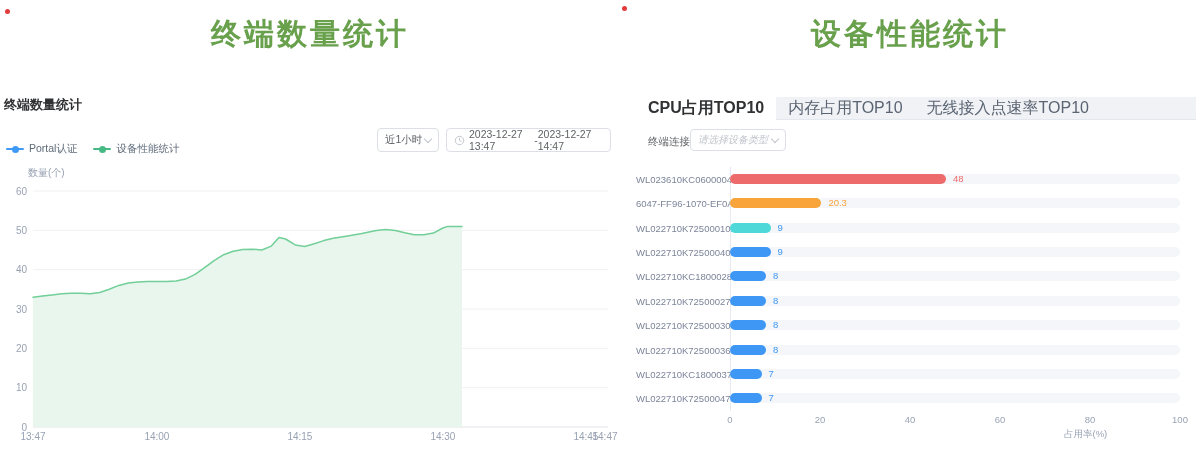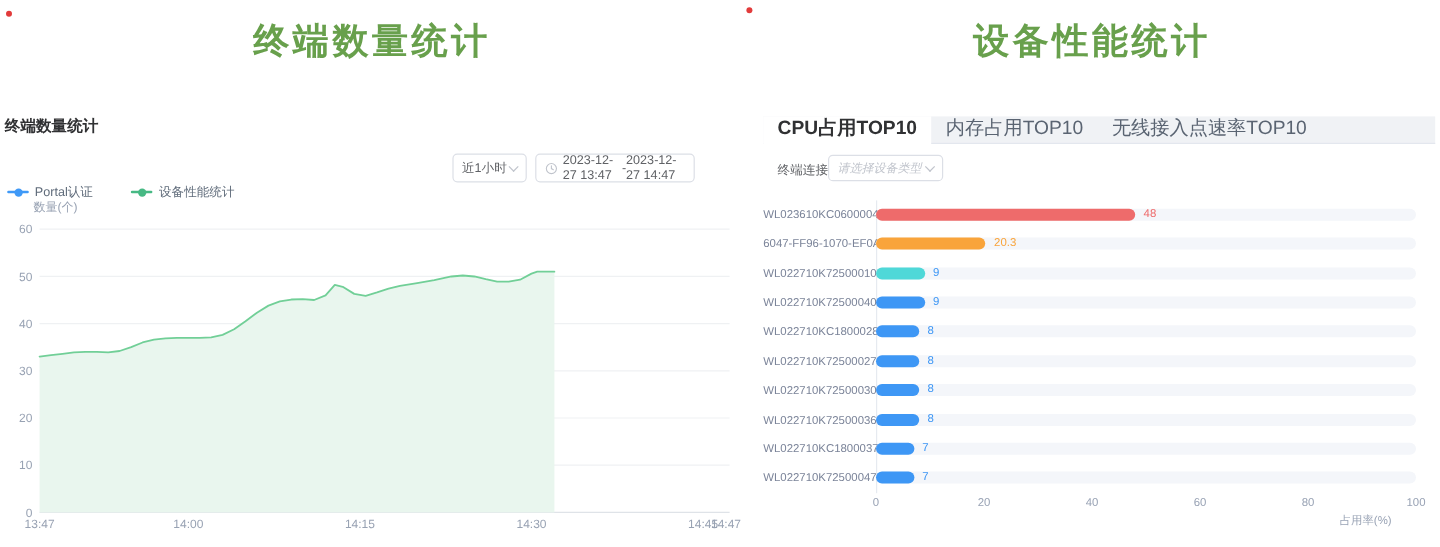--- a/index.html
+++ b/index.html
@@ -13,26 +13,26 @@
                letter-spacing:3px; color:#68a04c; text-align:center; }
   .big-title.left  { left:0;   width:620px; }
   .big-title.right { left:620px; width:580px; }
 
   
   .lp-header { position:absolute; left:4px; top:96px; font-size:13px; font-weight:700; color:#303133; }
 
   .ctrl-box { position:absolute; height:24px; border:1px solid #dcdfe6; border-radius:4px;
               background:#fff; display:flex; align-items:center; font-size:10.5px; color:#606266; }
   .time-select { left:377px; top:128px; width:62px; padding:0 7px; justify-content:space-between; cursor:pointer; }
-  .date-range  { left:446px; top:128px; width:133px; padding:0 7px; justify-content:space-between; cursor:pointer; }
+  .date-range  { left:446px; top:128px; width:165px; padding:0 7px; justify-content:space-between; cursor:pointer; }
   .chev { width:6px; height:6px; border-right:1.2px solid #c0c4cc; border-bottom:1.2px solid #c0c4cc;
           transform:rotate(45deg); margin-top:-3px; flex:none; }
   .clock-icon { flex:none; margin-right:4px; }
 
-  .legend { position:absolute; left:6px; top:153px; display:flex; gap:32px; align-items:center; }
+  .legend { position:absolute; left:6px; top:142px; display:flex; gap:16px; align-items:center; }
   .legend-item { display:flex; align-items:center; gap:5px; cursor:pointer; }
   .legend-marker { position:relative; width:18px; height:2px; border-radius:1px; }
   .legend-marker i { position:absolute; left:6px; top:-2.5px; width:7px; height:7px; border-radius:50%; display:block; }
   .legend-label { font-size:10.5px; color:#5f6b7a; }
 
   .y-axis-title { position:absolute; left:28px; top:166px; font-size:10px; color:#98a2b3; }
 
   .line-chart-svg { position:absolute; left:0; top:178px; }
   .tick-text { font-size:10px; fill:#98a2b3; }
 
@@ -52,21 +52,21 @@
   .hbar-axis-line { position:absolute; left:94px; top:0; width:1px; height:244px; background:#e6eaf0; }
   .hbar-row { position:absolute; left:0; width:560px; height:24px; }
   .hbar-label { position:absolute; left:0; top:7px; width:90px; text-align:right;
                 font-size:9.5px; color:#7b8499; white-space:nowrap; }
   .hbar-track { position:absolute; left:94px; top:7px; width:450px; height:10px;
                 border-radius:5px; background:#f4f6fa; }
   .hbar-bar { position:absolute; left:94px; top:7px; height:10px; border-radius:5px; }
   .hbar-value { position:absolute; top:7px; font-size:9.5px; line-height:10px; }
   .hbar-xlabel { position:absolute; top:247px; width:40px; margin-left:-20px; text-align:center;
                  font-size:9.5px; color:#99a3b5; }
-  .hbar-axis-title { position:absolute; top:261px; left:452px; width:100px; text-align:center;
+  .hbar-axis-title { position:absolute; top:261px; left:428px; width:100px; text-align:left;
                      font-size:9.5px; color:#99a3b5; }
 </style>
 </head>
 <body>
 
 <div class="canvas">
 
   <span class="red-dot" style="left:5px; top:9px;"></span>
   <span class="red-dot" style="left:622px; top:6px;"></span>
 

